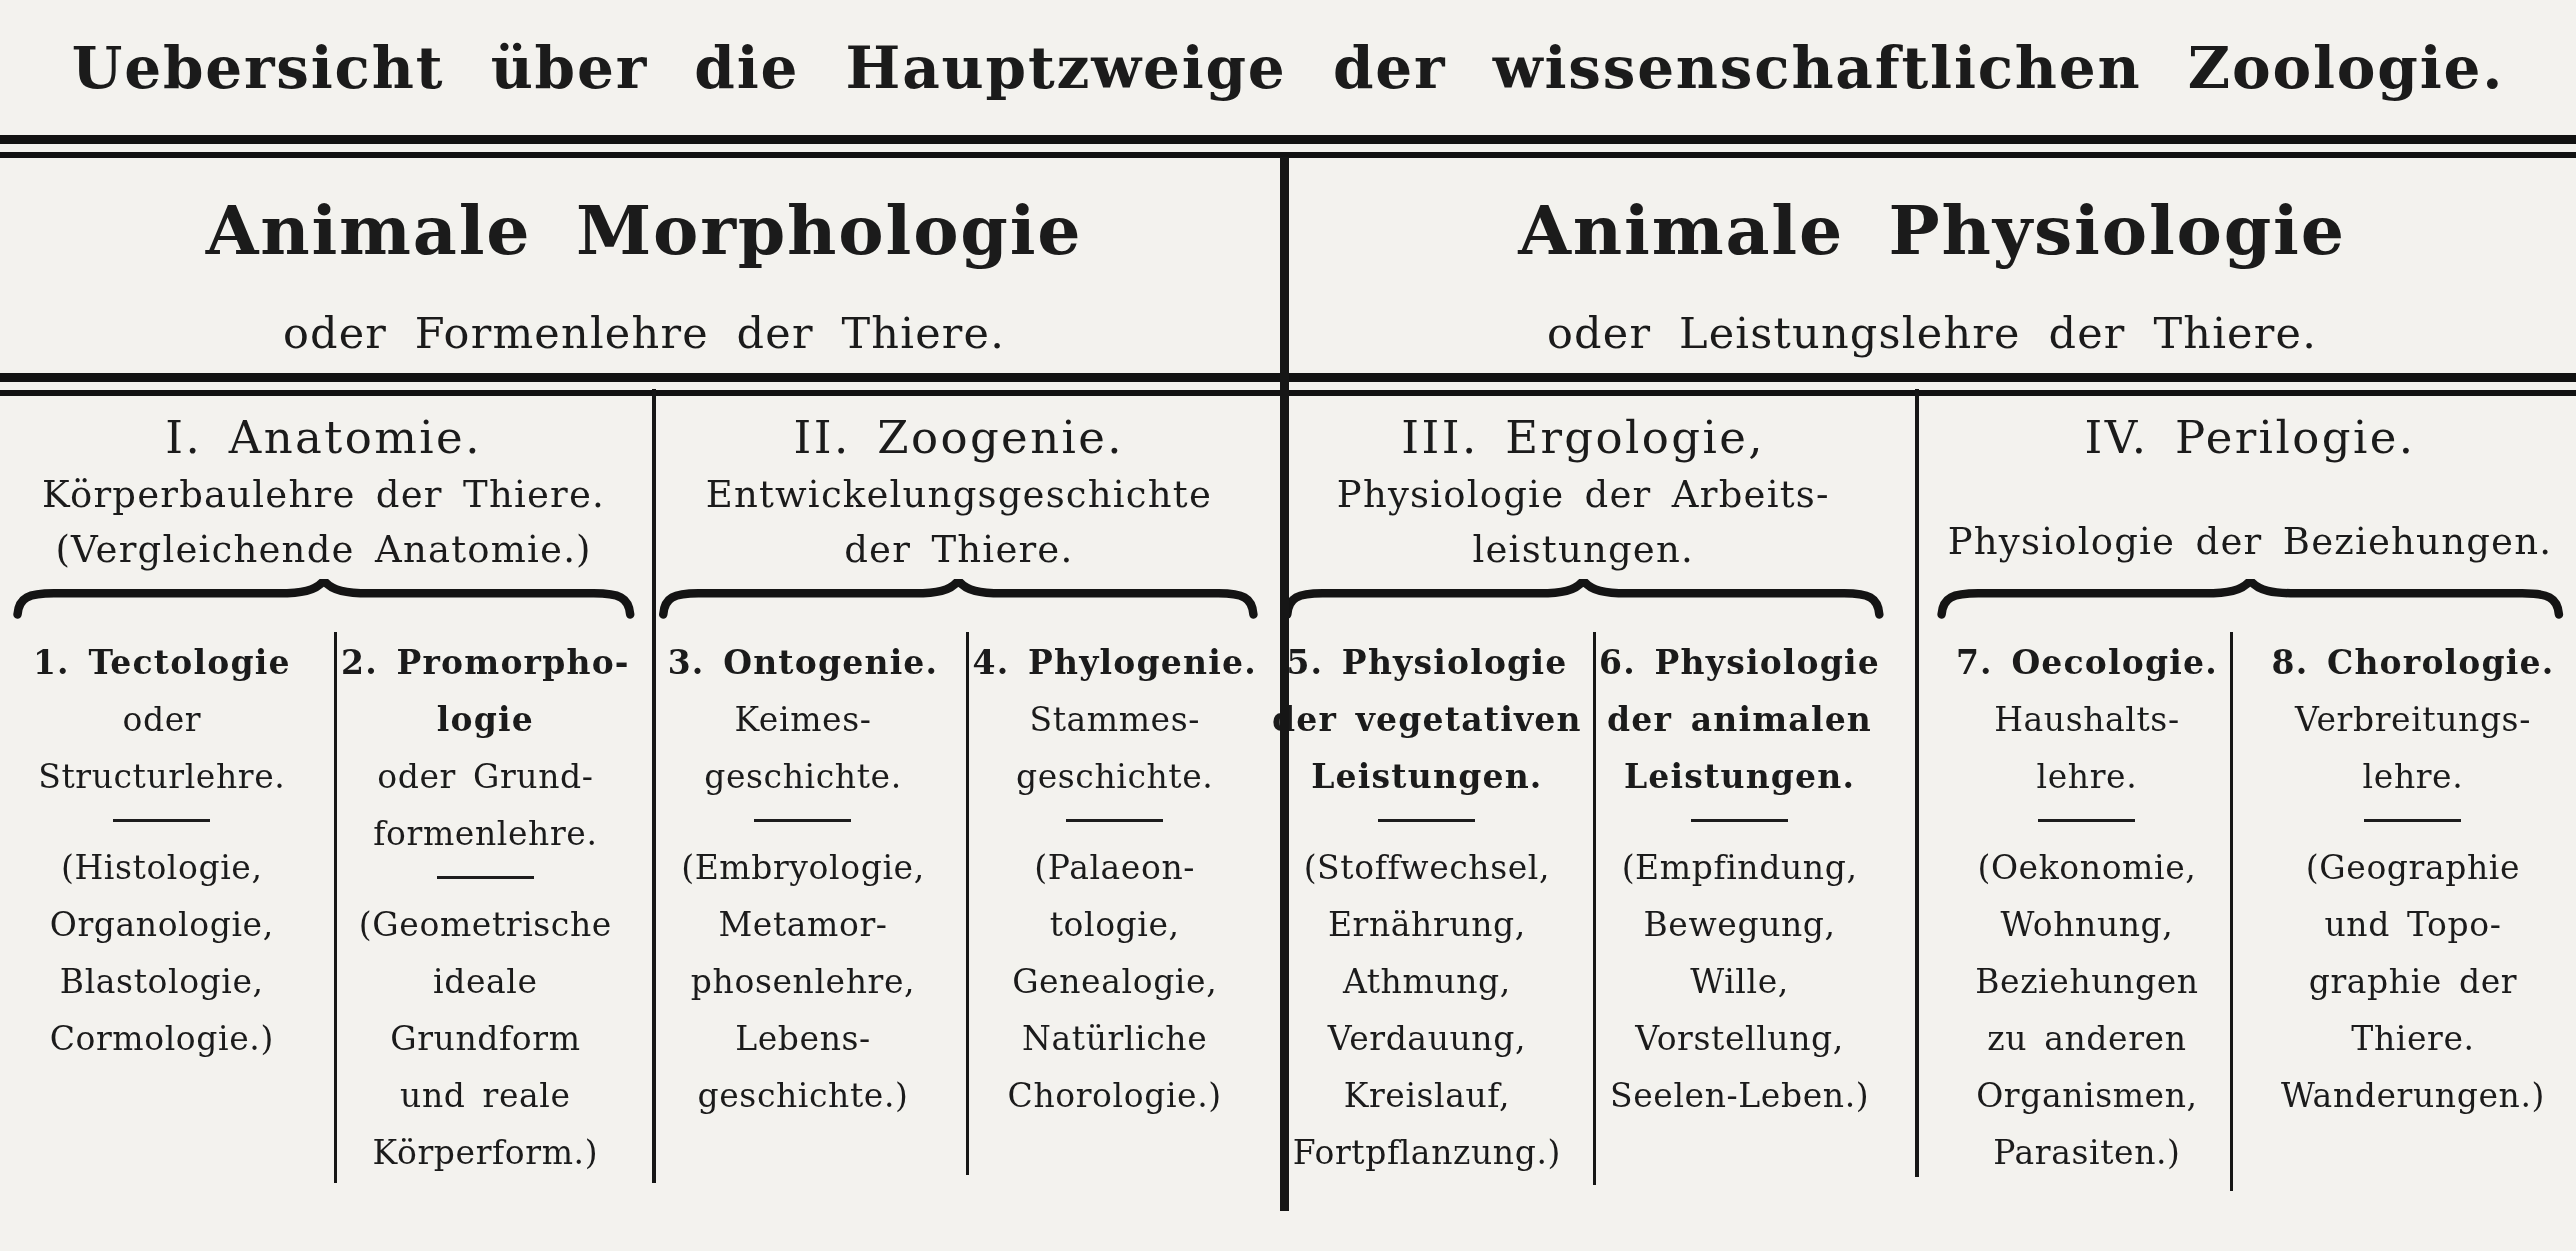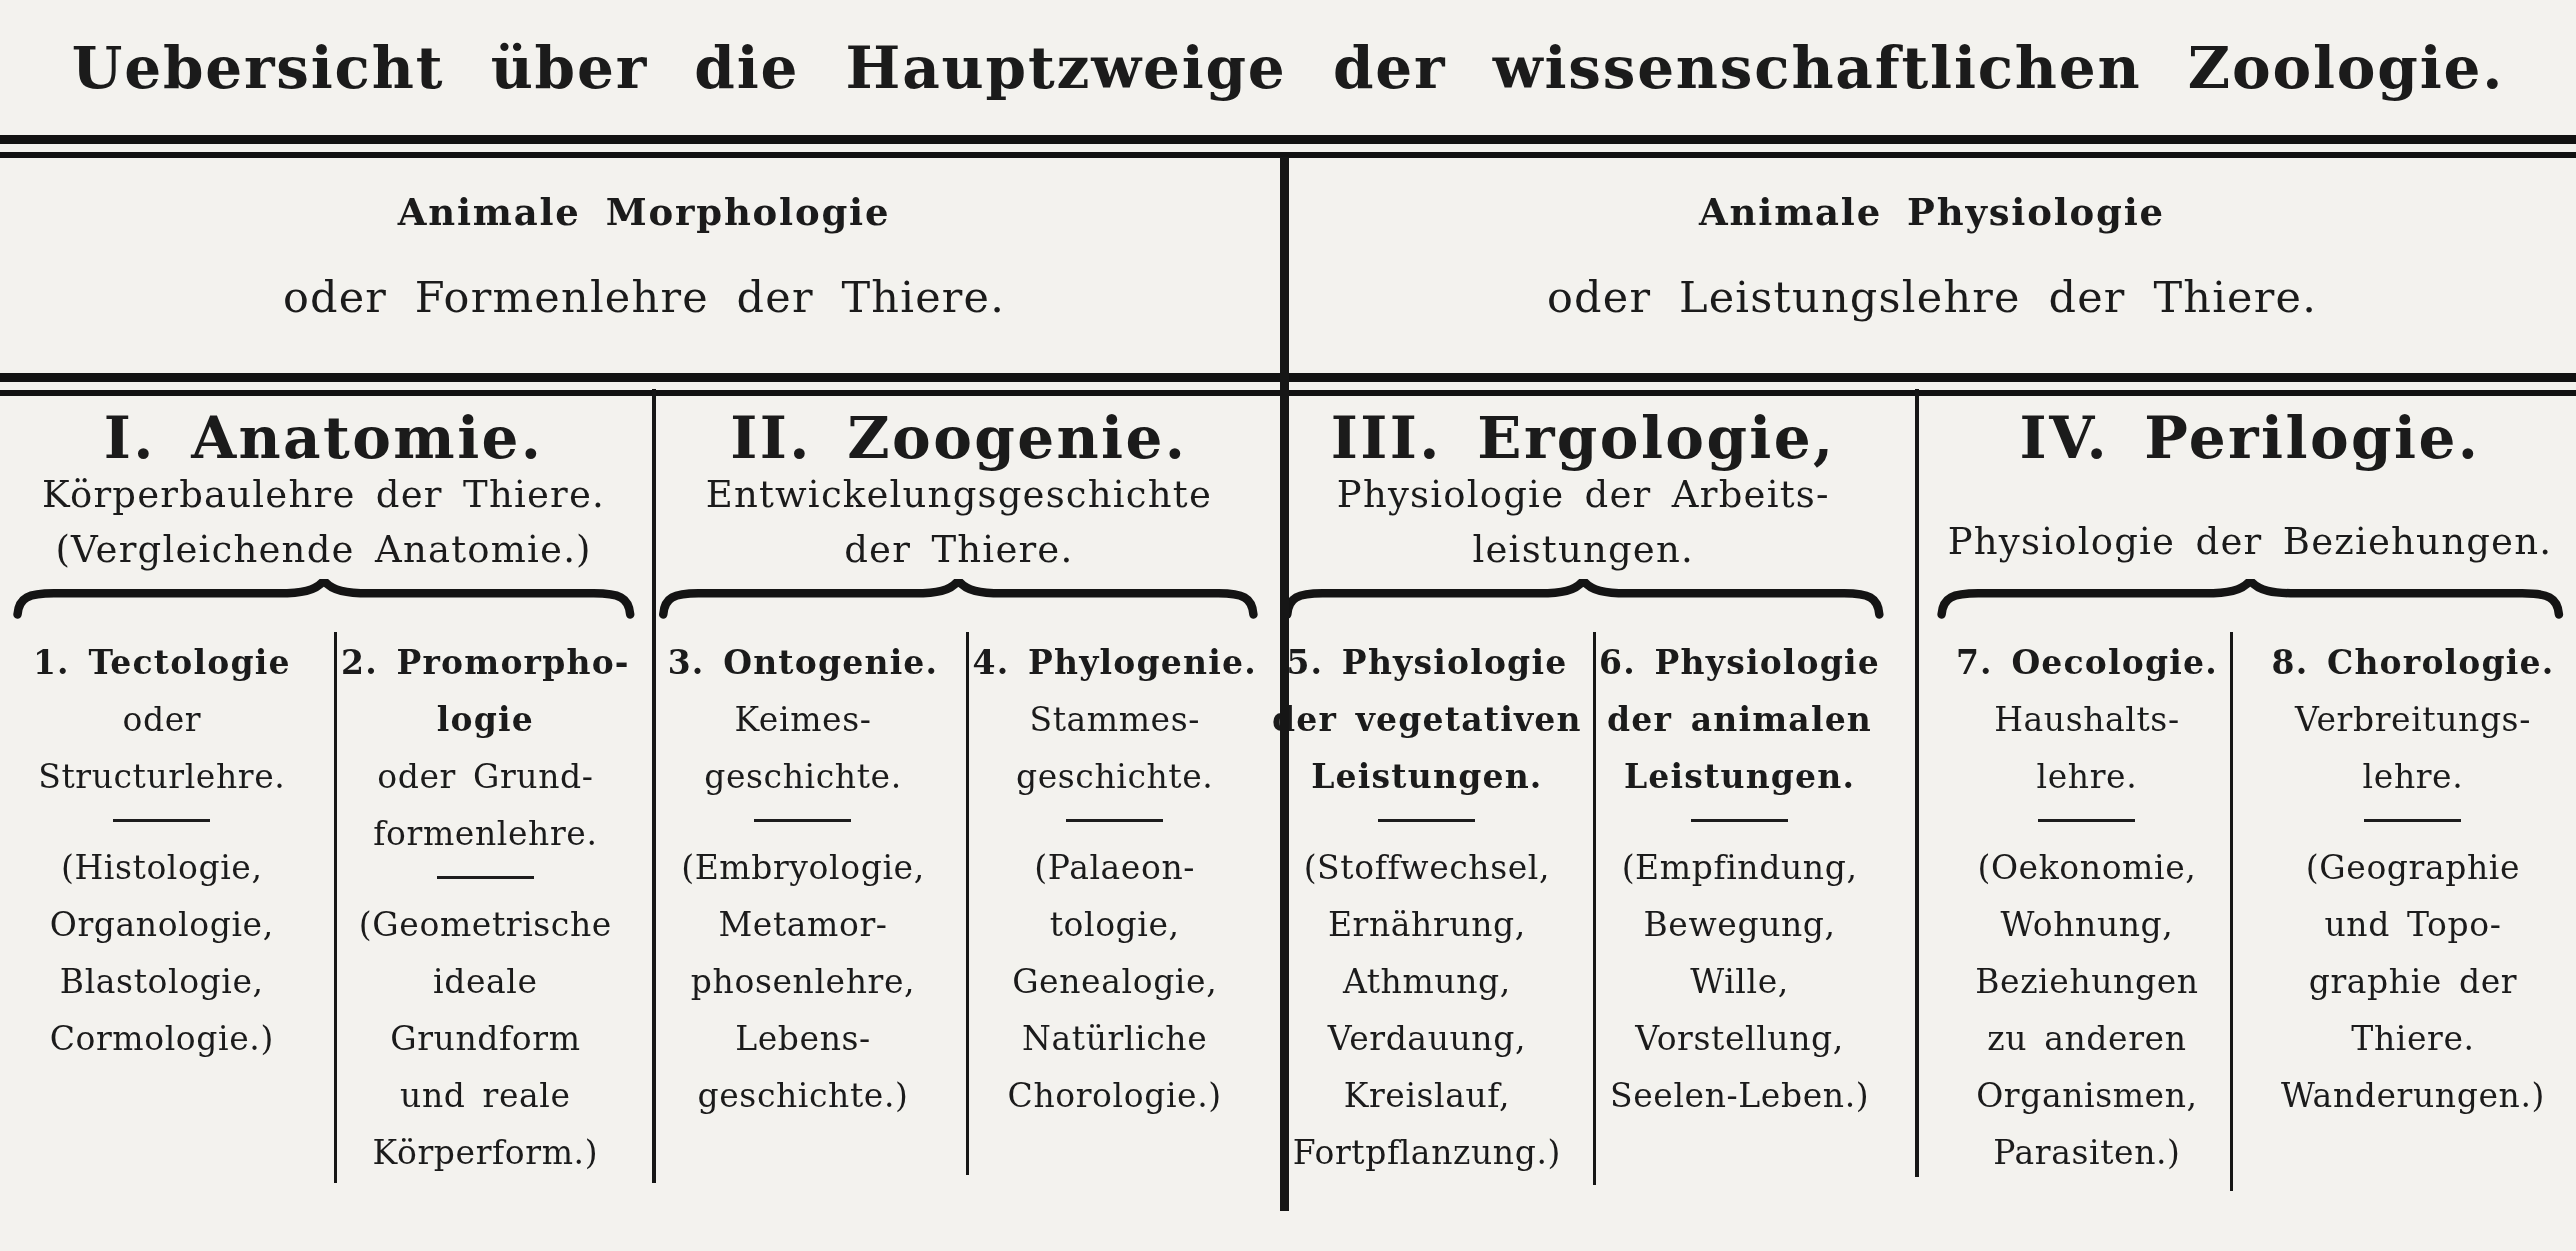--- a/index.html
+++ b/index.html
@@ -29,21 +29,21 @@
   .branches{
     height:215px;
     display:flex;
   }
   .branch{
     flex:1 1 50%;
     display:flex;flex-direction:column;align-items:center;
     padding-top:32px;
   }
   .branch-name{
-    font-size:37px;font-weight:bold;letter-spacing:1.8px;word-spacing:0.28em;
+    font-size:68px;font-weight:bold;letter-spacing:1.8px;word-spacing:0.28em;
     white-space:nowrap;
   }
   .branch-sub{
     margin-top:38px;
     font-size:43px;letter-spacing:1.2px;word-spacing:0.3em;
     white-space:nowrap;
   }
   
   .sections{
     height:852px;
@@ -53,21 +53,21 @@
   .sec-1{width:654px;}
   .sec-2{width:630px;}
   .sec-3{width:632px;}
   .sec-4{width:659px;margin-left:28px;}
   .sec-head{
     height:180px;
     text-align:center;
     padding-top:13.4px;box-sizing:border-box;
   }
   .sec-title{
-    font-size:58px;font-weight:bold;letter-spacing:2.4px;word-spacing:0.22em;
+    font-size:45px;font-weight:normal;letter-spacing:2.4px;word-spacing:0.22em;
     line-height:58px;white-space:nowrap;
   }
   .sec-sub{
     font-size:37px;letter-spacing:1.2px;word-spacing:0.2em;
     line-height:55px;white-space:nowrap;
   }
   .sec-sub:first-of-type{margin-top:6px;}
   .sec-sub.lower{margin-top:47px;}
   
   .brace-row{height:43px;display:flex;align-items:flex-end;justify-content:center;}

